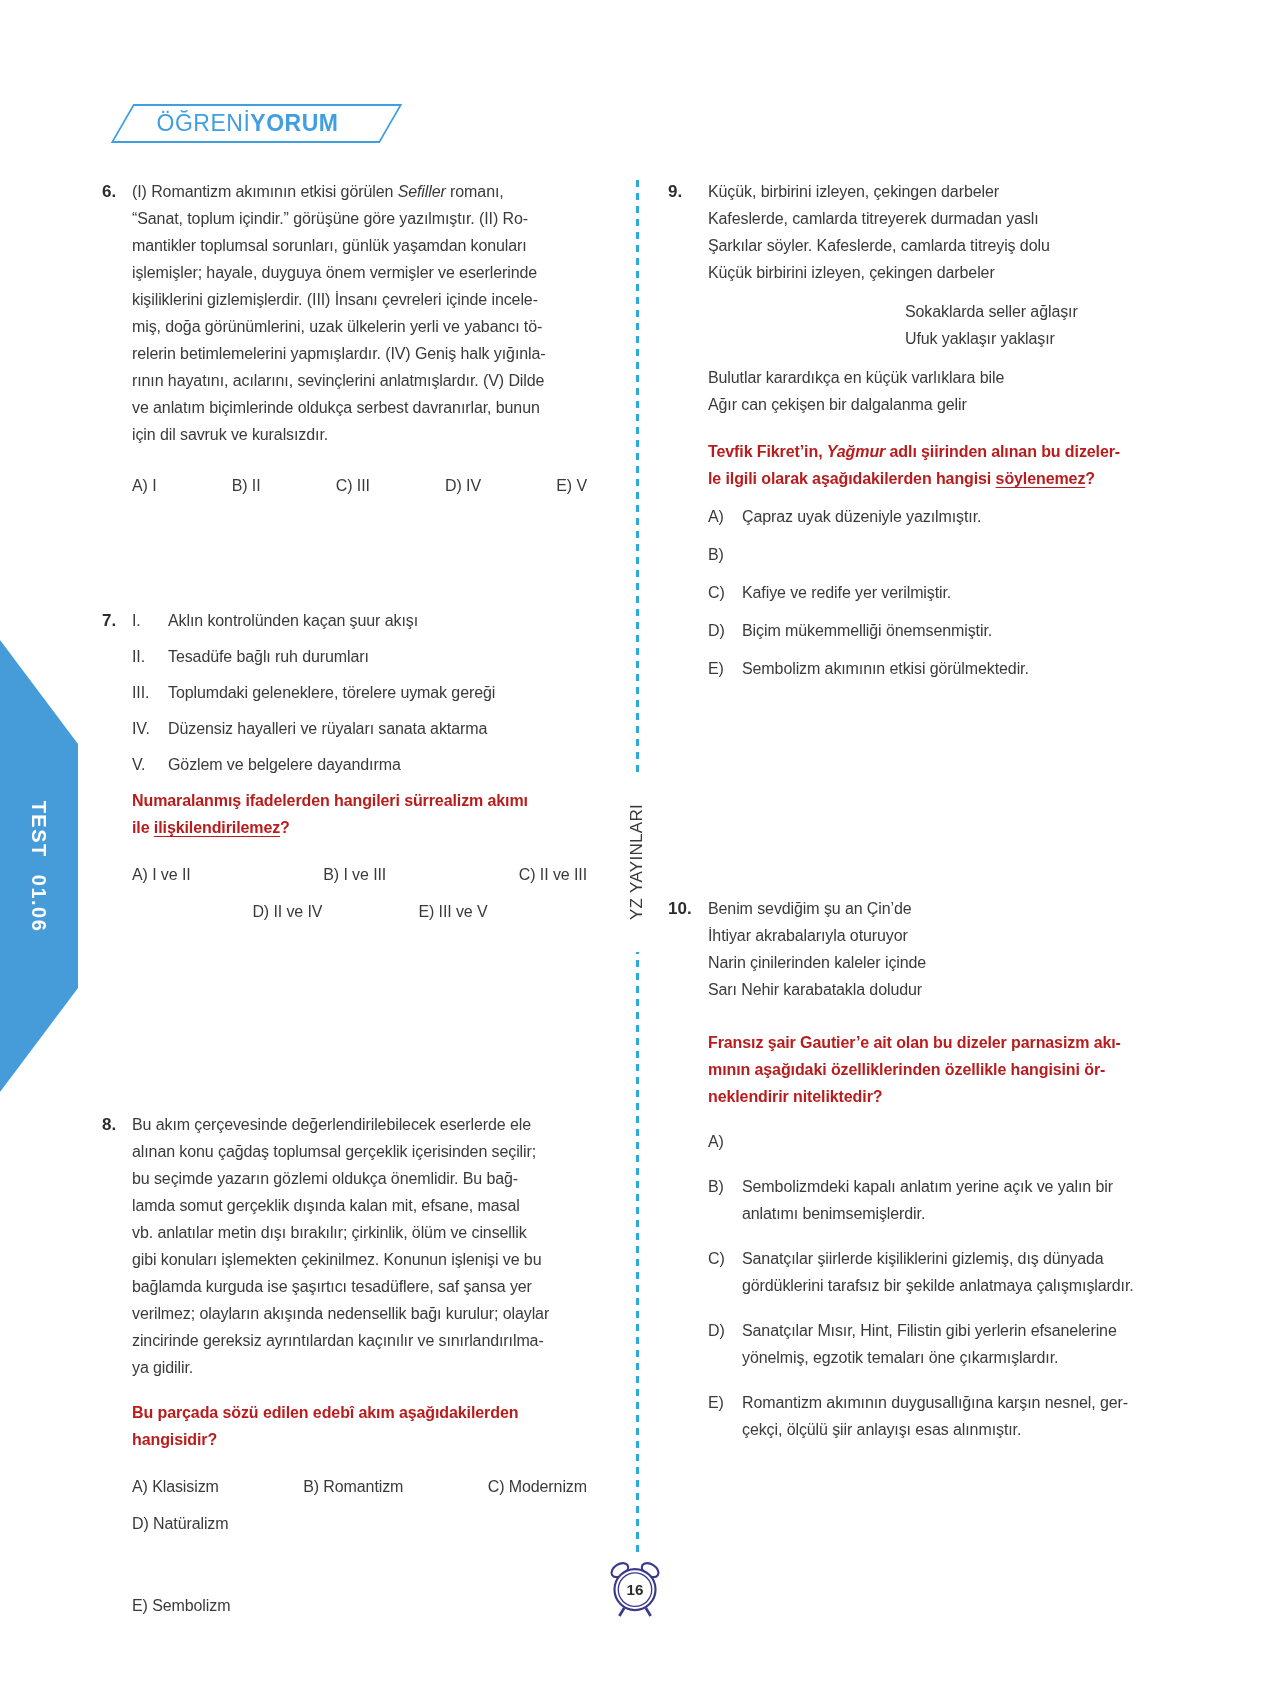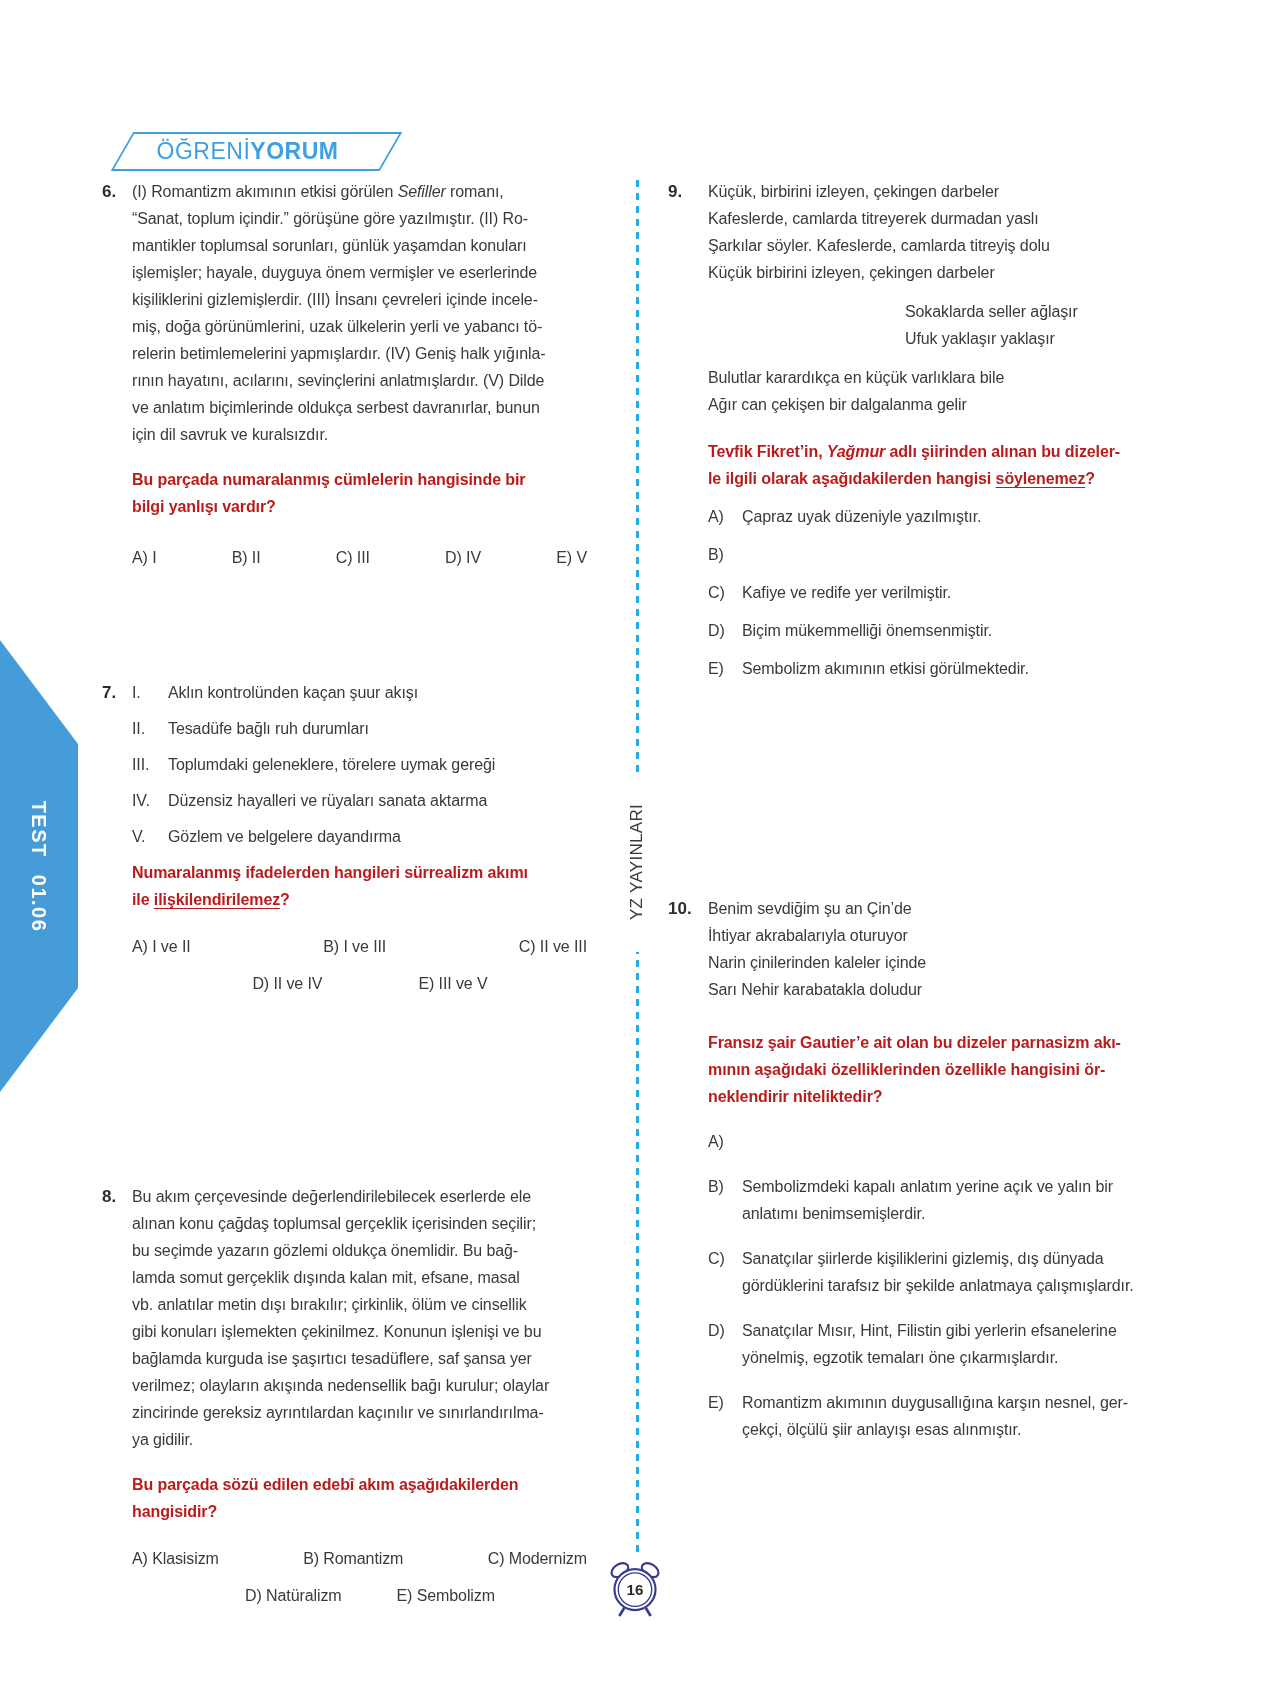--- a/index.html
+++ b/index.html
@@ -1,21 +1,21 @@
 <!DOCTYPE html>
 <html><head>
 <meta charset="utf-8">
 <style>
   html,body{margin:0;padding:0;}
   body{
     width:1275px;height:1700px;position:relative;background:#ffffff;
     font-family:"Liberation Sans",sans-serif;color:#3a3a3a;overflow:hidden;
   }
   
-  .logo-wrap{position:absolute;left:100px;top:132px;width:295px;height:39px;}
+  .logo-wrap{position:absolute;left:100px;top:104px;width:295px;height:39px;}
   .logo-border{position:absolute;left:22px;right:4px;top:0;bottom:0;
     border:2.5px solid #3f9fe0;transform:skewX(-30deg);background:#fff;}
   .logo-text{position:absolute;inset:0;display:flex;align-items:center;justify-content:center;
     font-size:23px;color:#3f9fe0;letter-spacing:0.5px;}
   .logo-text .bold{font-weight:bold;}
   
   .side-ribbon{position:absolute;left:0;top:640px;width:78px;height:452px;
     background:#459cd8;clip-path:polygon(0 0,100% 23%,100% 77%,0 100%);
     display:flex;align-items:center;justify-content:center;}
   .side-ribbon span{transform:rotate(90deg);white-space:nowrap;color:#ffffff;
@@ -44,21 +44,21 @@
   .rnum{flex:none;width:36px;}
   .opt-row{display:flex;justify-content:space-between;width:455px;}
   .opt-row2{display:flex;justify-content:center;}
   .opt{display:flex;margin-top:11px;}
   .opt .letter{flex:none;width:34px;}
   .mt8{margin-top:8px;}   .mt10{margin-top:10px;} .mt12{margin-top:12px;}
   .mt18{margin-top:18px;} .mt20{margin-top:20px;} .mt24{margin-top:24px;}
   .mt26{margin-top:26px;}
   .q7{margin-top:108px;}  .q8{margin-top:186px;}  .q10{margin-top:213px;}
   .indent-stanza{margin-left:197px;}
-  .gap100{gap:96px;} .gap55{gap:55px;}
+  .gap100{gap:96px;} .gap55{gap:55px;flex-direction:column;}
   .q10 .opt{margin-top:18px;}
 </style>
 </head>
 <body>
 
 <div class="logo-wrap">
   <div class="logo-border"></div>
   <div class="logo-text">
     <span>ÖĞRENİ</span>
       <span class="bold">YORUM</span>
@@ -82,22 +82,20 @@
       <div class="text"><span>(I) Romantizm akımının etkisi görülen </span><span class="it">Sefiller</span><span> romanı,
 “Sanat, toplum içindir.” görüşüne göre yazılmıştır. (II) Ro-
 mantikler toplumsal sorunları, günlük yaşamdan konuları
 işlemişler; hayale, duyguya önem vermişler ve eserlerinde
 kişiliklerini gizlemişlerdir. (III) İnsanı çevreleri içinde incele-
 miş, doğa görünümlerini, uzak ülkelerin yerli ve yabancı tö-
 relerin betimlemelerini yapmışlardır. (IV) Geniş halk yığınla-
 rının hayatını, acılarını, sevinçlerini anlatmışlardır. (V) Dilde
 ve anlatım biçimlerinde oldukça serbest davranırlar, bunun
 için dil savruk ve kuralsızdır.</span></div>
-      <div class="text stem mt18">Bu parçada numaralanmış cümlelerin hangisinde bir
-bilgi yanlışı vardır?</div>
       <div class="text opt-row mt24">
         <span>A) I</span>
         <span>B) II</span>
         <span>C) III</span>
         <span>D) IV</span>
         <span>E) V</span>
       </div>
     </div>
   </div>
 

